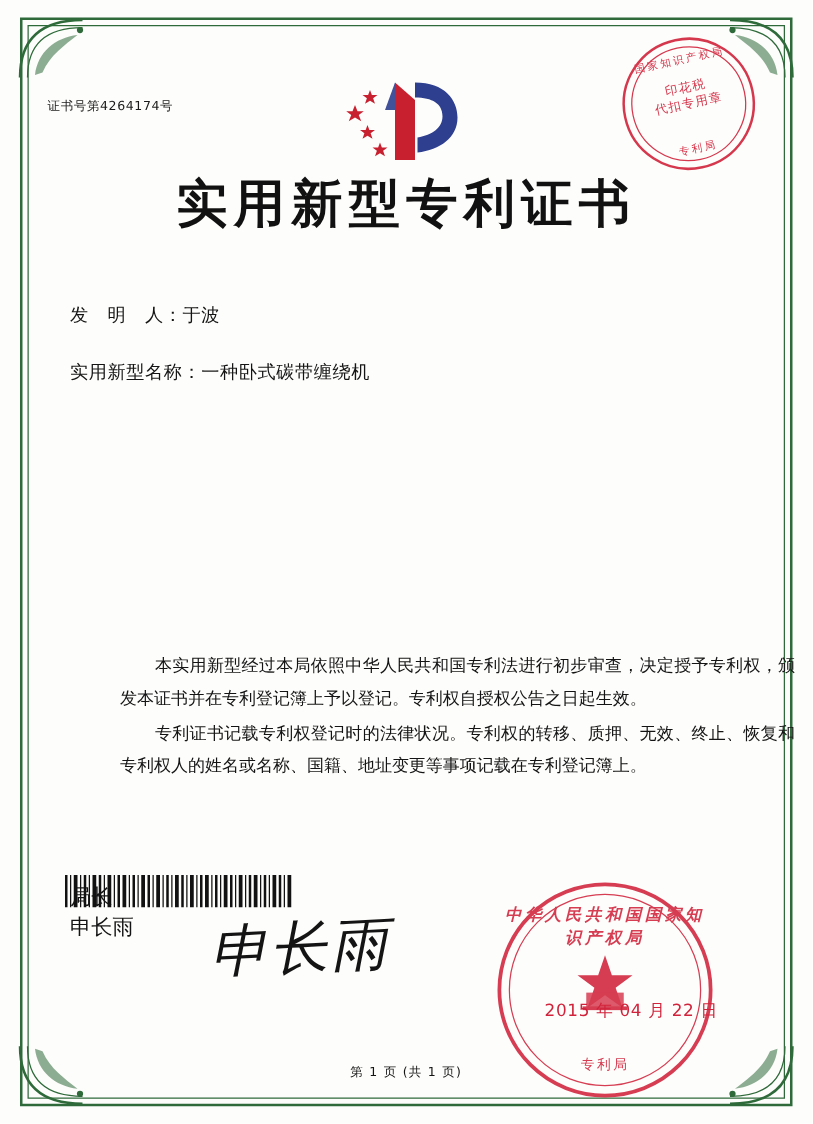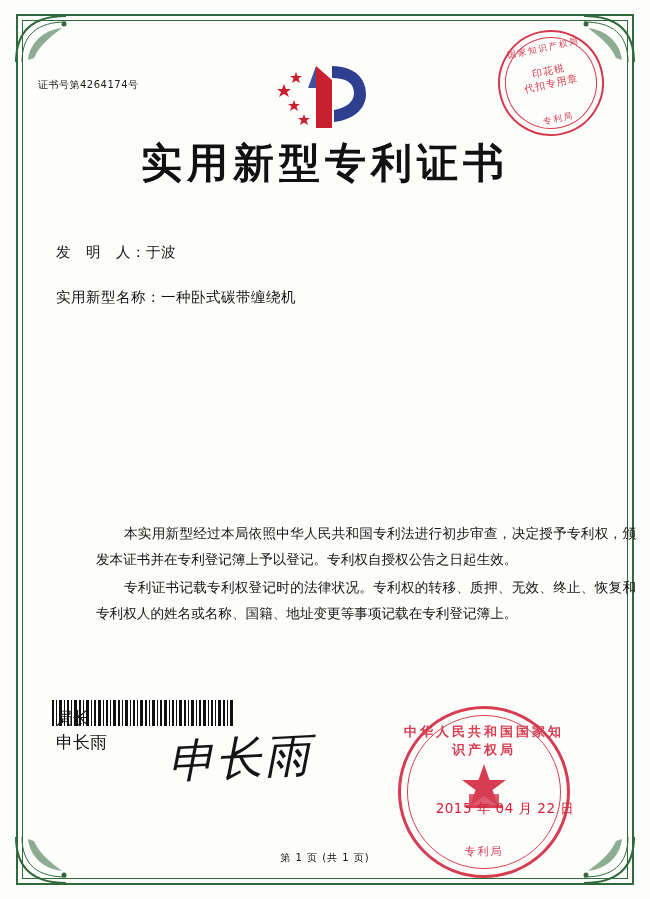--- a/index.html
+++ b/index.html
@@ -187,20 +187,21 @@
     border: 1px solid #d1233b;
     border-radius: 50%;
   }
   .seal .seal-text-top {
     position: absolute;
     left: 0; right: 0; top: 14px;
     text-align: center;
     font-size: 13px;
     letter-spacing: 3px;
     font-weight: bold;
+    font-style: italic;
   }
   .seal .seal-text-bottom {
     position: absolute;
     left: 0; right: 0; bottom: 16px;
     text-align: center;
     font-size: 11px;
     letter-spacing: 2px;
   }
   .seal .star {
     position: absolute;

